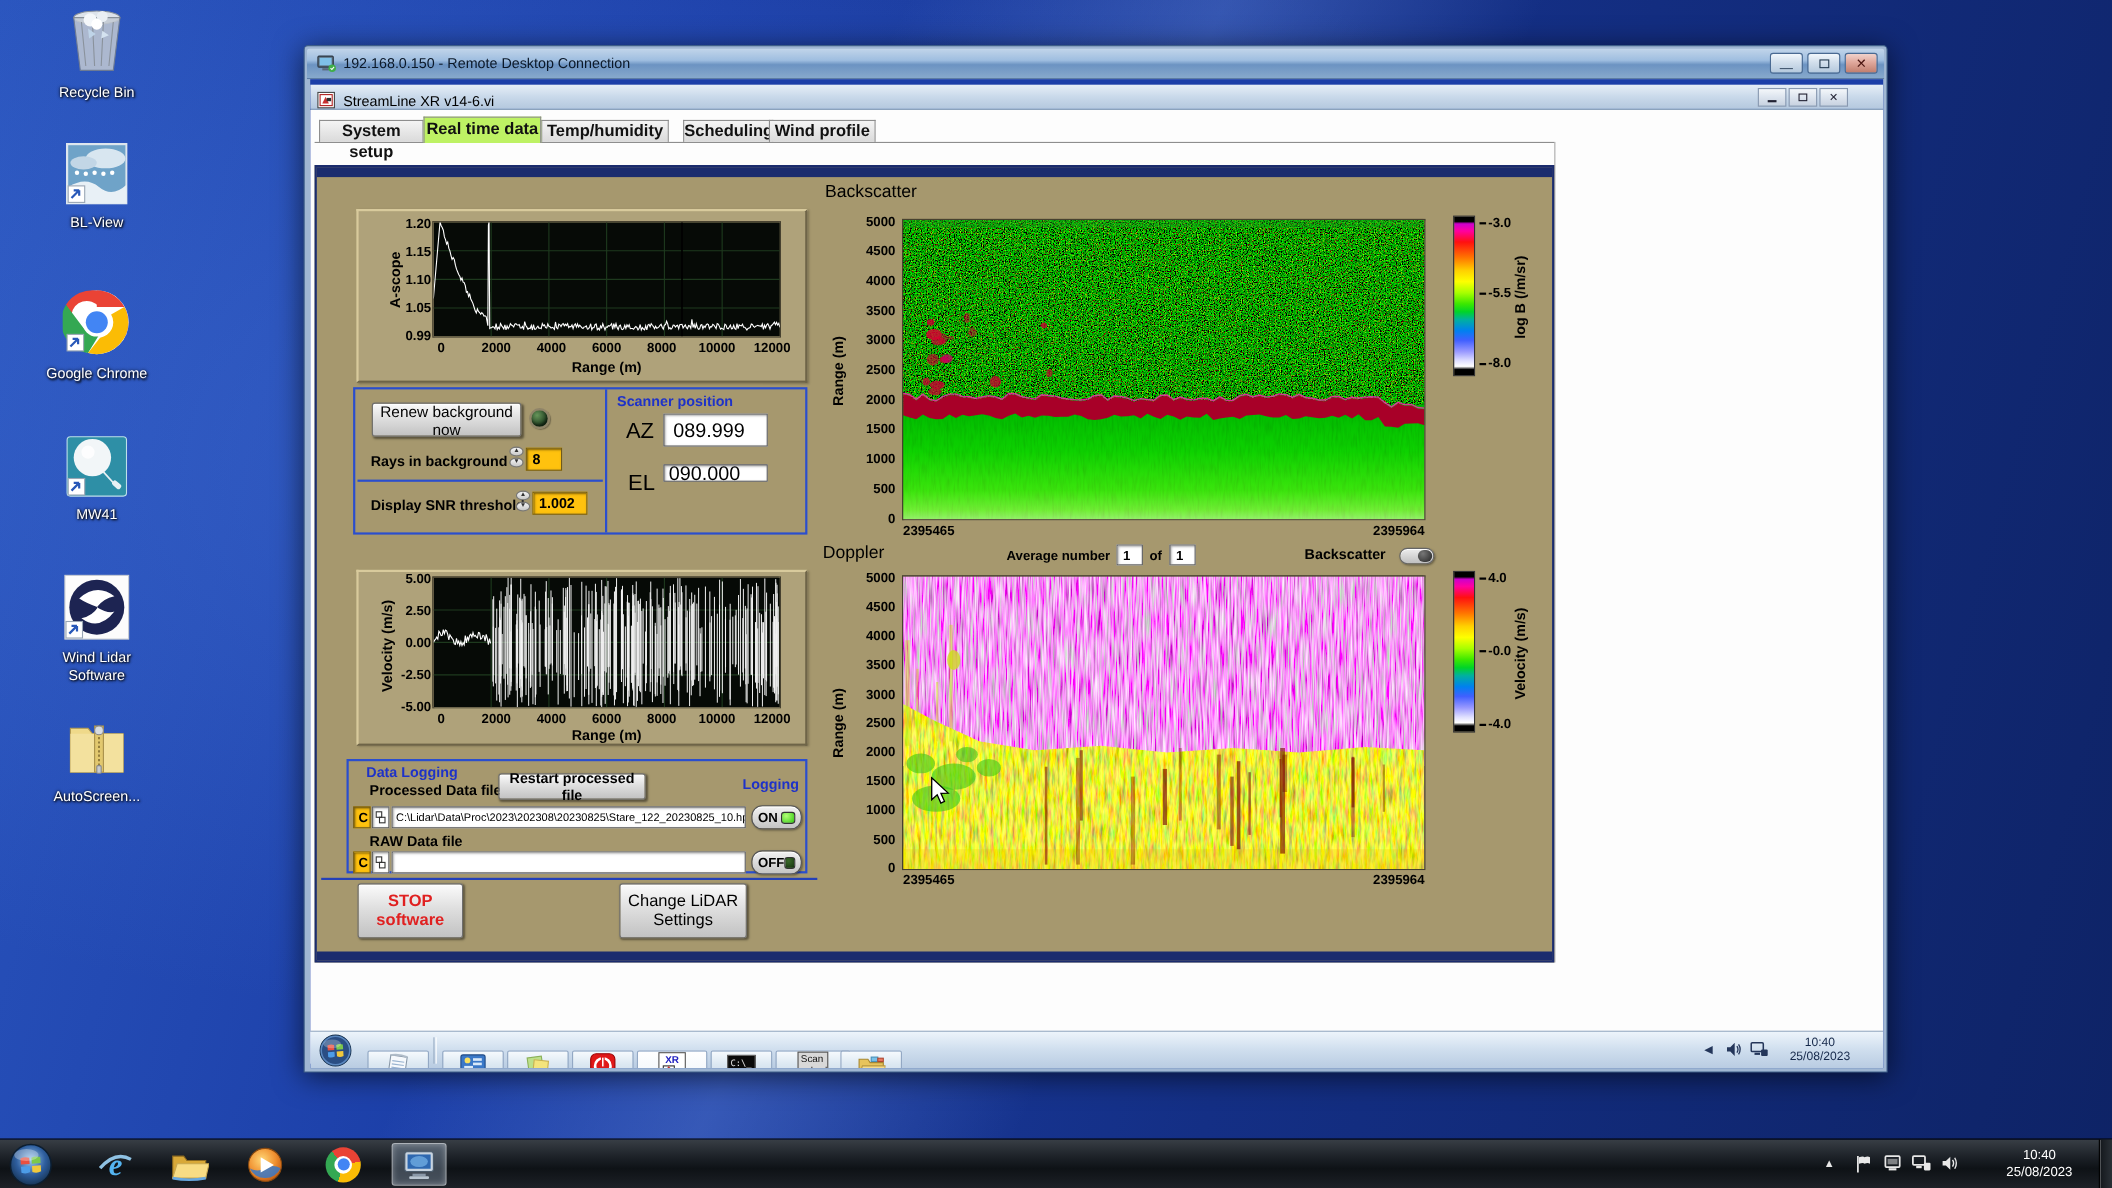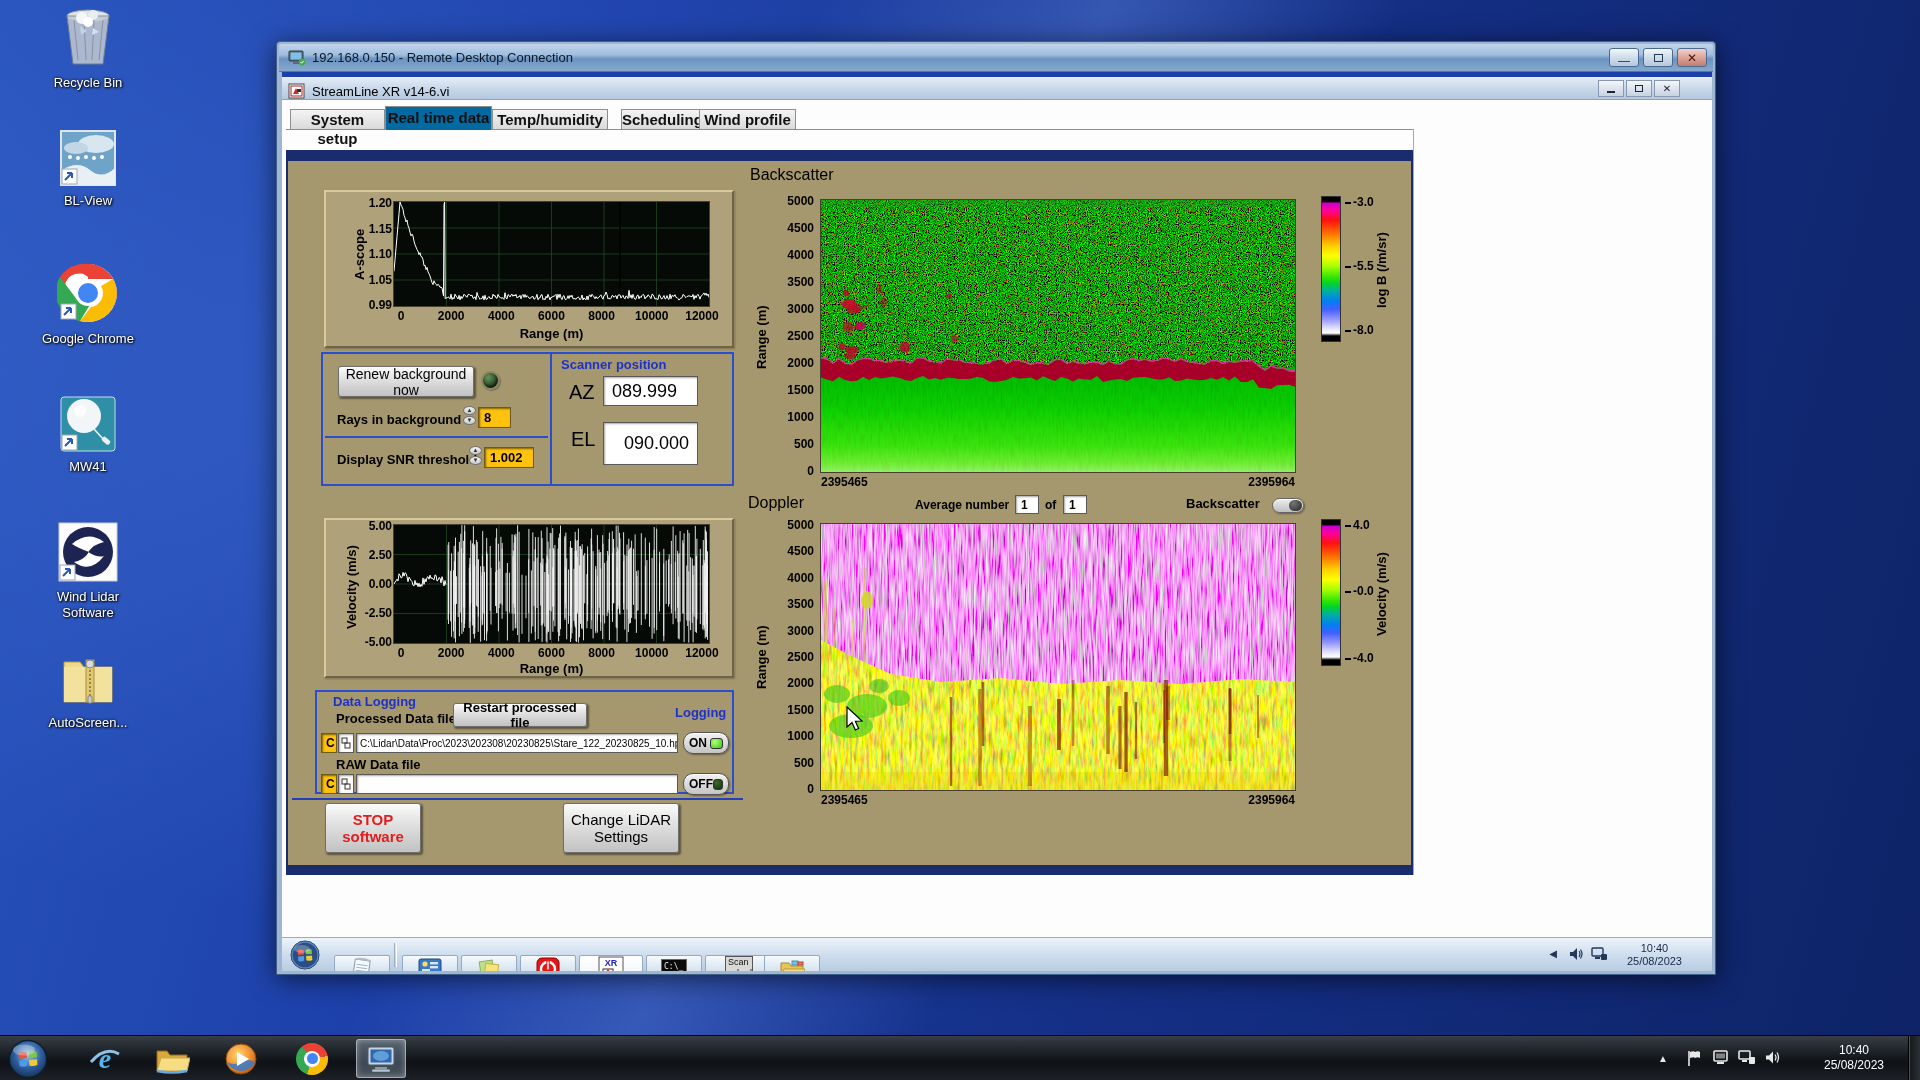--- a/index.html
+++ b/index.html
@@ -14,21 +14,21 @@
 .dlabel{color:#fff;font-size:13px;line-height:16px;text-shadow:1px 1px 2px #000,0 0 3px #000;text-align:center;margin-top:3px;white-space:pre-line}
 
 .rdpwin{background:#9FB6D2;border:1px solid #3E5E88;border-radius:4px 4px 0 0;box-shadow:0 4px 26px rgba(0,0,0,.6)}
 .rdptitle{background:linear-gradient(#C2D5EA,#9FBEE0 40%,#6C93C2 55%,#87A9CC);border-radius:3px 3px 0 0;border-bottom:1px solid #57779F}
 .capbtn{width:30px;height:19px;border:1px solid #4A6A92;border-radius:3px;background:linear-gradient(#F2F7FC,#D2DFEC 45%,#B4C8DC);display:flex;align-items:center;justify-content:center;font-size:12px;color:#243A52}
 .capbtn.close{background:linear-gradient(#F0D2CC,#E0A89C 45%,#C07E6E);color:#4A1410}
 .apptitle{background:linear-gradient(#E6EEF7,#C9D9EA 50%,#B4C8DE);border-bottom:1px solid #8BA2BC;display:flex;align-items:flex-end}
 .appbtn{width:26px;height:17px;border:1px solid #8898B0;background:linear-gradient(#F4F7FA,#DCE4EE 50%,#C8D2E0);display:flex;align-items:center;justify-content:center;font-size:10px;color:#223}
 
 .tab{position:absolute;top:107px;height:20px;background:linear-gradient(#F4F4F4,#DADADA);border:1px solid #8E8E8E;border-bottom:none;font-size:15px;font-weight:bold;text-align:center;line-height:19px;color:#111}
-.tab.active{top:104px;height:24px;background:#0369a1;line-height:22px;z-index:3}
+.tab.active{top:104px;height:24px;background:#bef264;line-height:22px;z-index:3}
 
 .panel{background:#A6986E;border:2px solid #1B2C6E}
 .bezel{background:#AFA27A;border-top:2px solid #D8CA9C;border-left:2px solid #D8CA9C;border-right:2px solid #6E6448;border-bottom:2px solid #6E6448;box-shadow:1px 1px 2px rgba(0,0,0,.25)}
 .bluebox{border:2px solid #2A4ECE}
 .plot{outline:1px solid #46412F;box-shadow:-1px -1px 0 #6E6448,1px 1px 0 #D8CA9C}
 .tick{color:#000;font-size:12px;font-weight:bold;line-height:12px}
 .tcol{display:flex;flex-direction:column;justify-content:space-between;align-items:flex-end}
 .trow{display:flex;justify-content:space-between}
 .trow span{width:44px;text-align:center}
 .vlab{writing-mode:vertical-rl;transform:rotate(180deg);font-weight:bold;font-size:13px;color:#000;text-align:center}
@@ -242,21 +242,21 @@
           <div class="abs spin" style="left:146px;top:92px">
               <b>▲</b>
               <b>▼</b>
             </div>
           <div class="abs amber" style="left:161px;top:93px;width:50px;height:21px">1.002</div>
 
           <div class="abs blab" style="left:238px;top:3px">Scanner position</div>
           <div class="abs" style="left:246px;top:27px;font-size:20px">AZ</div>
           <div class="abs wfield" style="left:280px;top:22px;width:95px;height:30px;font-size:18px;padding-left:8px">089.999</div>
           <div class="abs" style="left:248px;top:74px;font-size:20px">EL</div>
-          <div class="abs wfield" style="left:280px;top:68px;width:95px;height:43px;font-size:18px;padding-left:20px">090.000</div>
+          <div class="abs wfield" style="left:280px;top:68px;width:95px;height:16px;font-size:18px;padding-left:4px">090.000</div>
         </div>
 
         <div class="abs" style="left:462px;top:14px;font-size:16px">Backscatter</div>
 
         <div class="abs vlab" style="left:466px;top:110px;height:150px">Range (m)</div>
         <div class="abs tcol" style="left:490px;top:43px;width:36px;height:282px">
             <span class="tick">5000</span>
             <span class="tick">4500</span>
             <span class="tick">4000</span>
             <span class="tick">3500</span>

